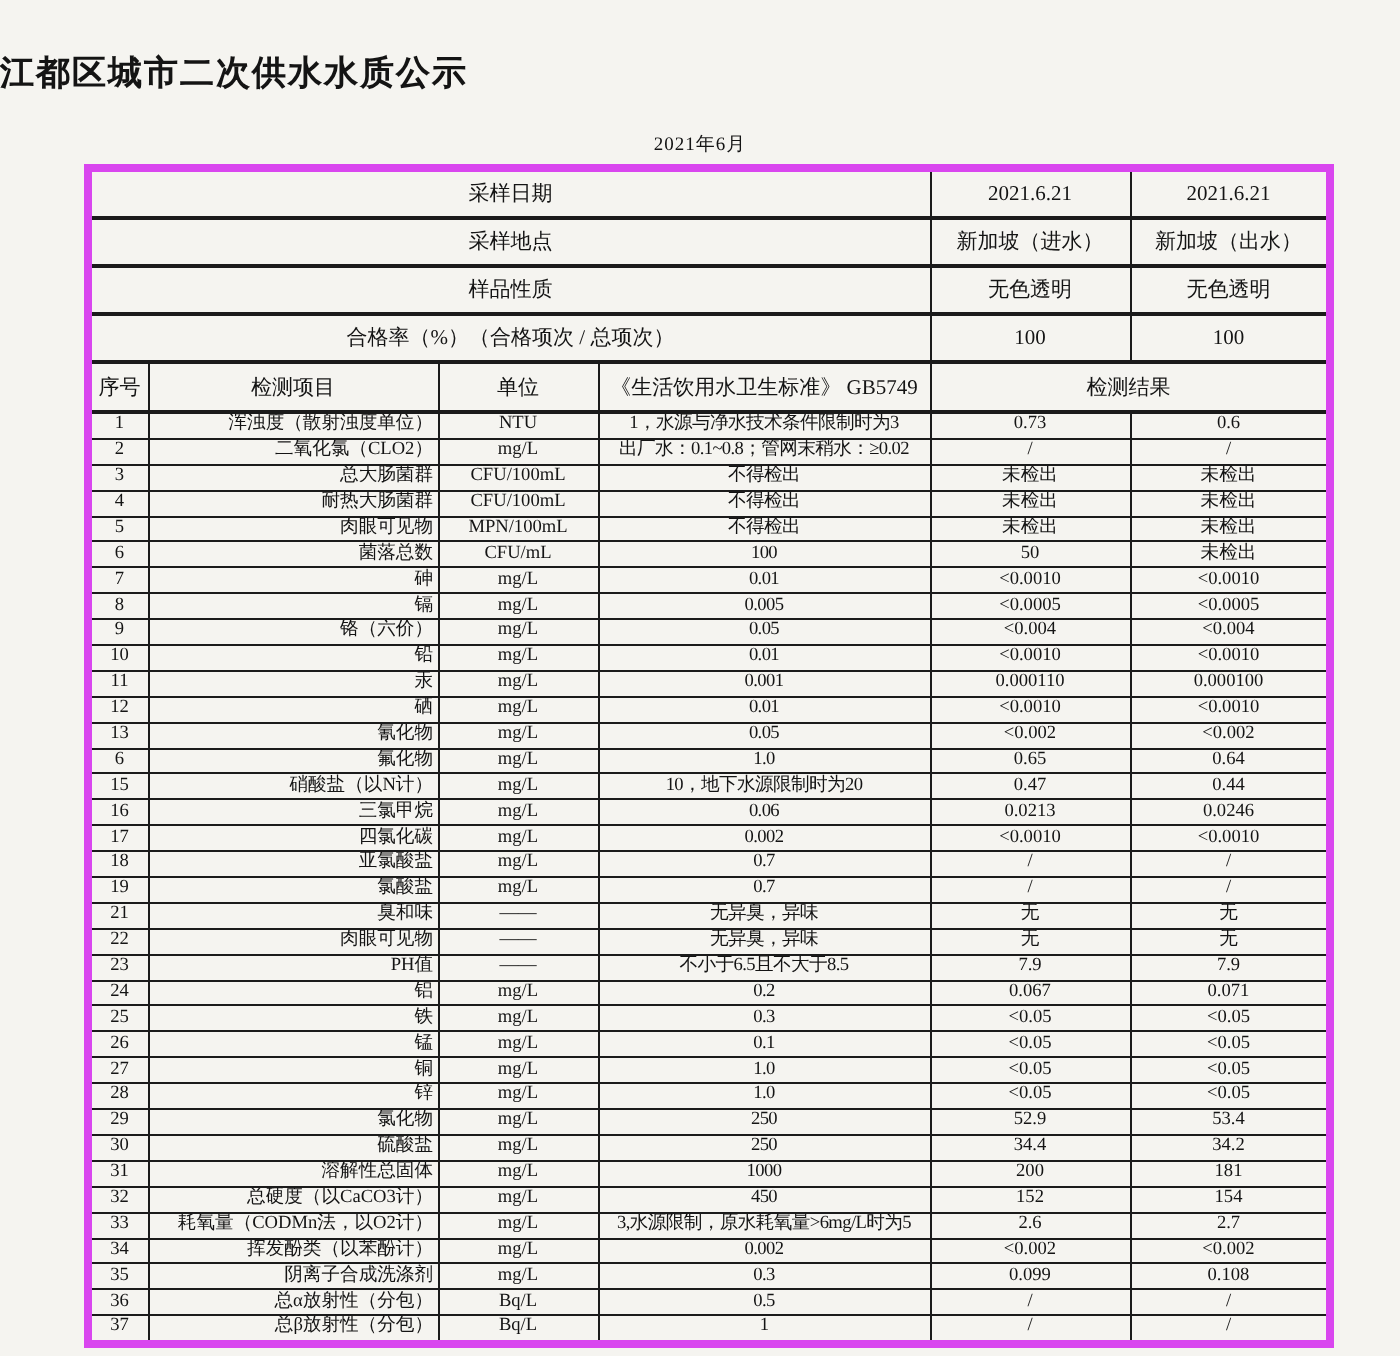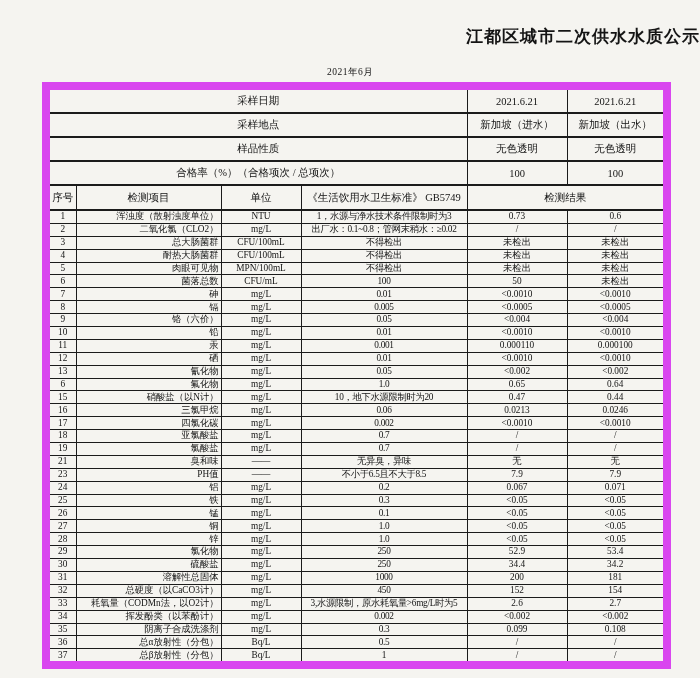--- a/index.html
+++ b/index.html
@@ -12,21 +12,21 @@
   .sheet {
     position: relative;
     width: 700px;
     height: 678px;
     background: #f5f4f0;
     overflow: hidden;
   }
   .doc-title {
     margin: 0;
     padding-top: 25px;
-    text-align: right;
+    text-align: left;
     font-family: Liberation Sans, sans-serif;
     font-size: 17px;
     font-weight: bold;
     letter-spacing: 1px;
   }
   .doc-subtitle {
     text-align: center;
     font-size: 9.5px;
     margin-top: 18px;
     margin-bottom: 3px;
@@ -41,21 +41,21 @@
   }
   table.wq td, table.wq th {
     border: 1px solid #1b1b1b;
     padding: 0 2px;
     text-align: center;
     vertical-align: middle;
     overflow: hidden;
     white-space: nowrap;
     font-weight: normal;
   }
-  table.wq { border: 8px solid #d946ef; }
+  table.wq { border: 4px solid #d946ef; }
   tr.info-row td {
     height: 22px;
     font-size: 10.5px;
     border-bottom-width: 2px;
   }
   tr.col-header th {
     height: 23px;
     font-size: 10.5px;
     border-bottom-width: 2px;
     margin-top: 40px;
@@ -271,20 +271,28 @@
         </tr>
         <tr>
           <td class="c0">21</td>
           <td class="c1">臭和味</td>
           <td class="c2">——</td>
           <td class="c3">无异臭，异味</td>
           <td class="c4">无</td>
           <td class="c5">无</td>
         </tr>
         <tr>
+          <td class="c0">22</td>
+          <td class="c1">肉眼可见物</td>
+          <td class="c2">——</td>
+          <td class="c3">无异臭，异味</td>
+          <td class="c4">无</td>
+          <td class="c5">无</td>
+        </tr>
+        <tr>
           <td class="c0">23</td>
           <td class="c1">PH值</td>
           <td class="c2">——</td>
           <td class="c3">不小于6.5且不大于8.5</td>
           <td class="c4">7.9</td>
           <td class="c5">7.9</td>
         </tr>
         <tr>
           <td class="c0">24</td>
           <td class="c1">铝</td>

